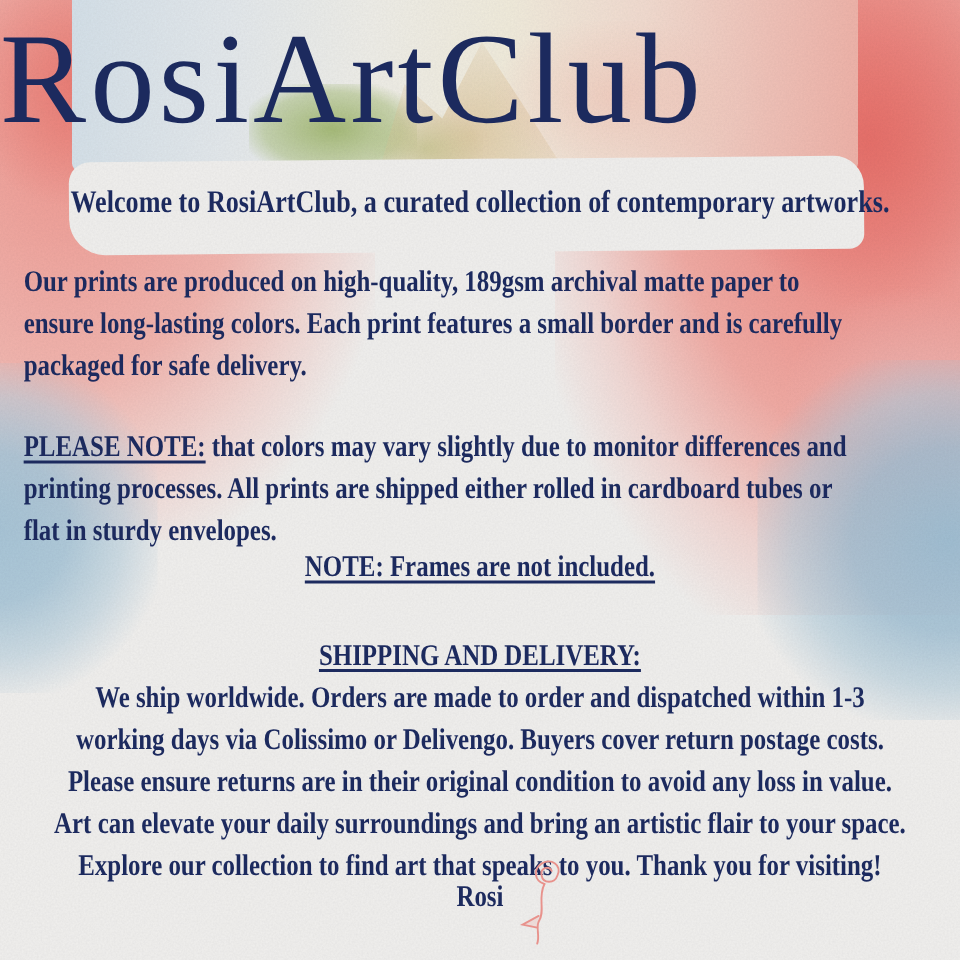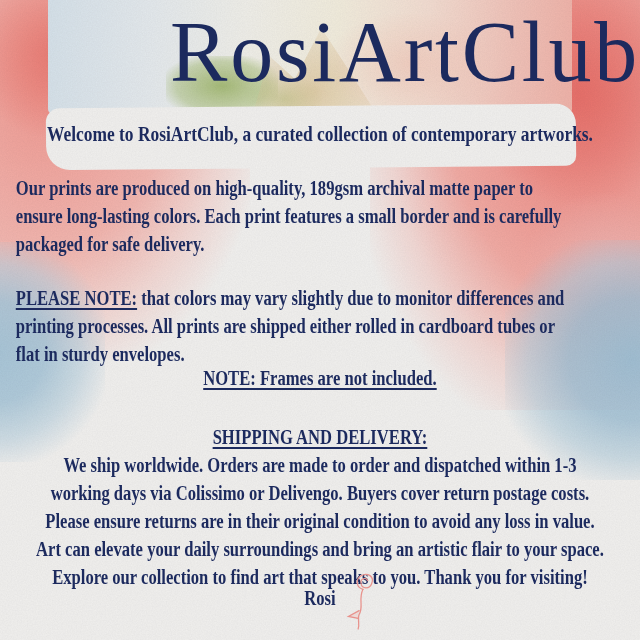--- a/index.html
+++ b/index.html
@@ -31,21 +31,21 @@
   .tan-blob{left:252px;top:28px;width:126px;height:88px;opacity:.6;
     clip-path:polygon(0 100%,14% 32%,34% 58%,55% 0,76% 46%,100% 100%);
     background:radial-gradient(ellipse at 50% 70%,rgba(210,176,120,.85) 0%,rgba(218,190,146,.45) 60%,rgba(218,190,146,0) 85%);}
   .peach-blob{left:330px;top:14px;width:160px;height:100px;
     background:radial-gradient(ellipse,rgba(240,190,175,.5) 0%,rgba(240,190,175,0) 75%);}
   .welcome-band{left:46px;top:106px;width:530px;height:62px;background:#f1f0ee;
     border-radius:14px 20px 10px 24px;transform:rotate(-.5deg);}
   #grain-svg{position:absolute;left:0;top:0;mix-blend-mode:multiply;opacity:.45;pointer-events:none;}
   
   .navy{color:#1c2a5e;}
-  #shop-title{position:absolute;left:0;top:0;width:640px;text-align:right;
+  #shop-title{position:absolute;left:0;top:0;width:640px;text-align:left;
     font-size:86px;line-height:104px;letter-spacing:.032em;font-weight:400;}
   .copy{position:absolute;left:0;top:0;width:771px;height:640px;
     transform:scaleX(.83);transform-origin:0 0;font-weight:700;}
   .tblock{position:absolute;width:100%;font-size:20px;line-height:28px;}
   .tline{white-space:nowrap;}
   .centered{text-align:center;}
   .leftpad{padding-left:19px;}
   .ul{text-decoration:underline;text-decoration-thickness:2px;text-underline-offset:3px;}
   #welcome-block{top:119px;font-size:21px;line-height:30px;}
   #intro-block{top:174px;}

